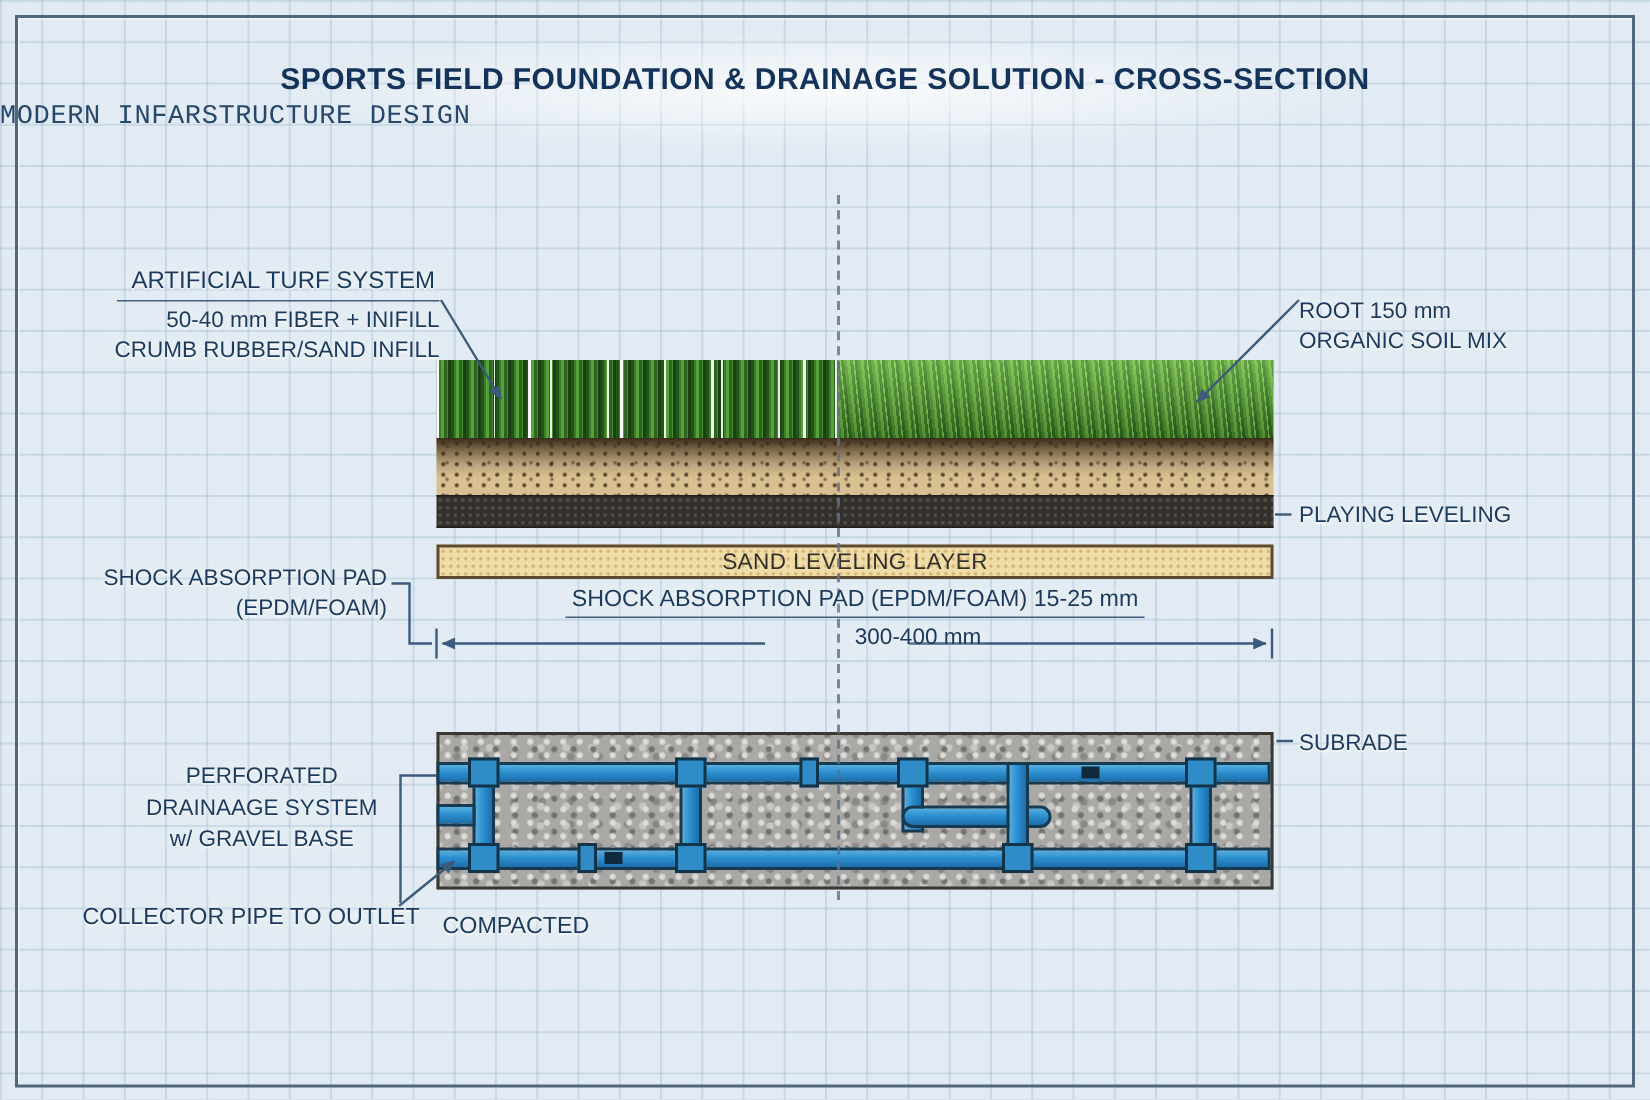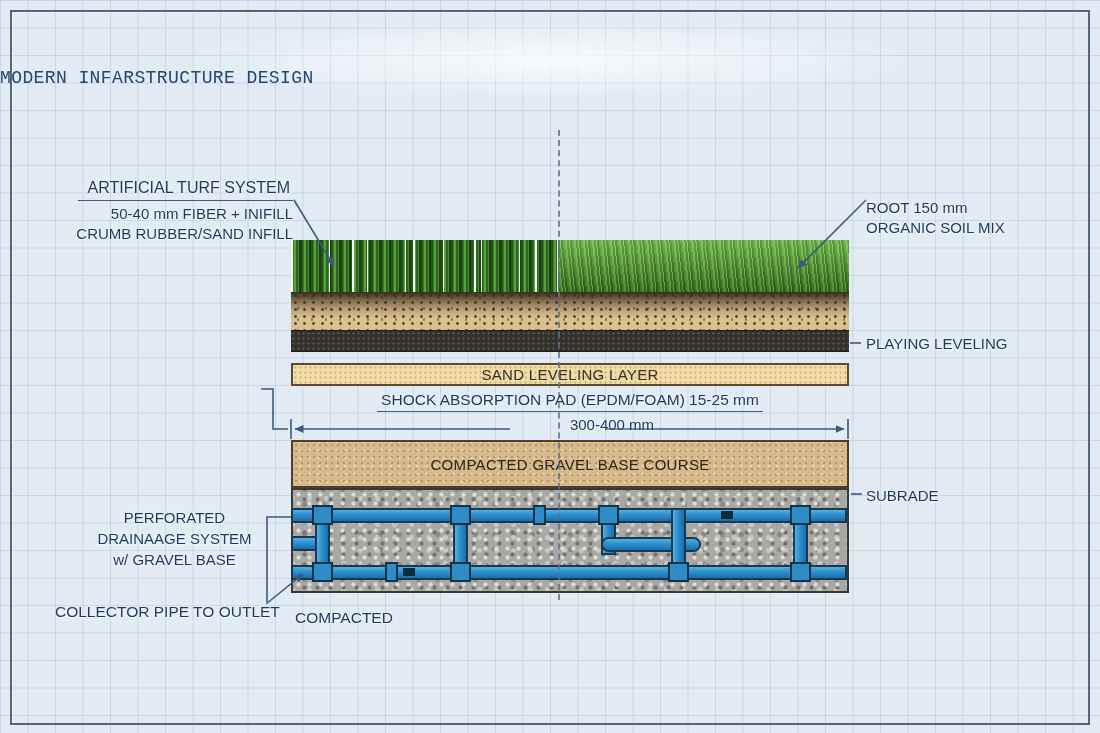--- a/index.html
+++ b/index.html
@@ -104,41 +104,39 @@
 
   .leaders{position:absolute;left:0;top:0;width:1100px;height:733px;z-index:7;pointer-events:none;}
 </style>
 </head>
 <body>
 
 <div class="canvas">
   <div class="halo title-halo"></div>
   <div class="frame"></div>
 
+  <div class="page-title">SPORTS FIELD FOUNDATION &amp; DRAINAGE SOLUTION - CROSS-SECTION</div>
   <div class="page-subtitle">MODERN INFARSTRUCTURE DESIGN</div>
 
   <div class="centerline"></div>
 
   <div class="layer turf"></div>
   <div class="layer grass"></div>
   <div class="layer rootzone"></div>
   <div class="layer darklayer"></div>
 
   <div class="layer sandband">
     <span>SAND LEVELING LAYER</span>
   </div>
 
   <div class="banner">
     <span>SHOCK ABSORPTION PAD (EPDM/FOAM) 15-25 mm</span>
   </div>
   <div class="dim-text">300-400 mm</div>
 
-  <div class="layer gravelbase">
-    <span>COMPACTED GRAVEL BASE COURSE</span>
-  </div>
 
   <div class="layer drainage">
     <div class="pipe" style="left:-2px;top:18px;width:556px;height:15px;"></div>
     <div class="pipe" style="left:-2px;top:75px;width:556px;height:15px;"></div>
     <div class="pipe v" style="left:22px;top:18px;width:15px;height:72px;"></div>
     <div class="pipe" style="left:-2px;top:46px;width:26px;height:15px;"></div>
     <div class="pipe v" style="left:160px;top:18px;width:15px;height:72px;border-radius:8px;"></div>
     <div class="pipe v" style="left:308px;top:18px;width:15px;height:47px;"></div>
     <div class="pipe" style="left:308px;top:47px;width:100px;height:15px;border-radius:8px;"></div>
     <div class="pipe v" style="left:378px;top:18px;width:15px;height:72px;"></div>
@@ -186,20 +184,24 @@
   </div>
 
   <div class="lbl" style="left:866px;top:178px;width:230px;">
     <br>
     <span>ROOT 150 mm</span><br>
     <span>ORGANIC SOIL MIX</span>
   </div>
 
   <div class="lbl" style="left:866px;top:334px;">PLAYING LEVELING</div>
 
+  <div class="lbl right-align" style="left:30px;top:376px;width:228px;">
+    <span>SHOCK ABSORPTION PAD</span><br>
+    <span>(EPDM/FOAM)</span>
+  </div>
 
   <div class="lbl" style="left:866px;top:486px;">SUBRADE</div>
 
   <div class="lbl" style="left:55px;top:602px;font-size:15.5px;">COLLECTOR PIPE TO OUTLET</div>
 
   <div class="lbl center-align" style="left:68px;top:507px;width:213px;line-height:21px;">
     <span>PERFORATED</span><br>
     <span>DRAINAAGE SYSTEM</span><br>
     <span>w/ GRAVEL BASE</span>
   </div>

